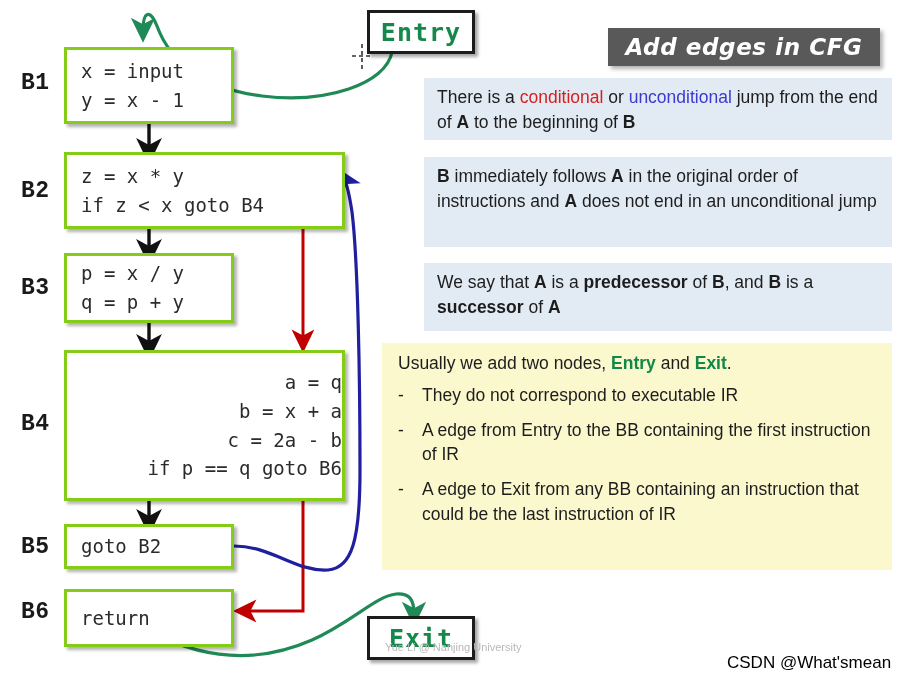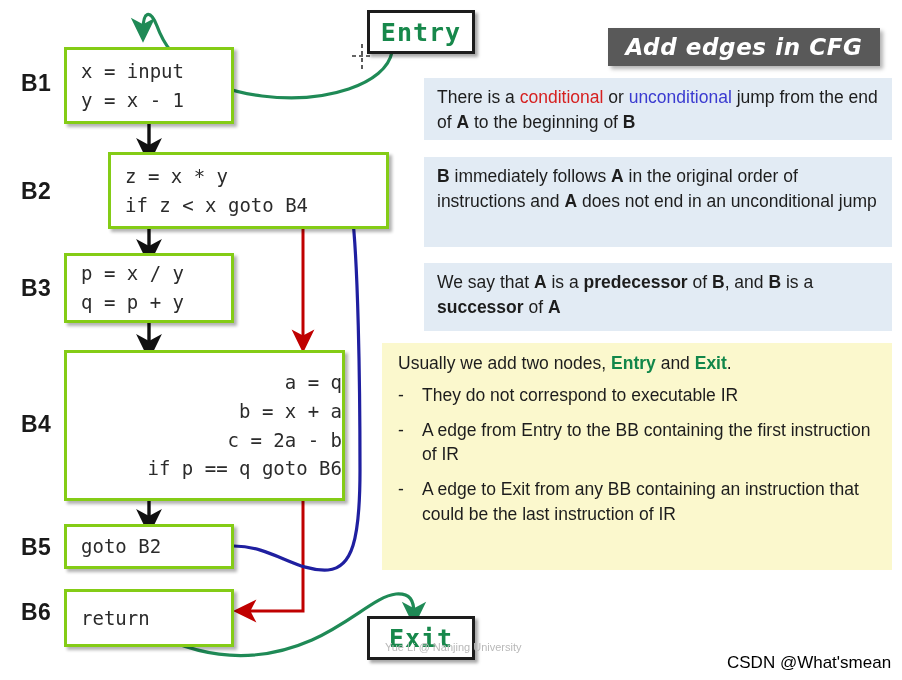--- a/index.html
+++ b/index.html
@@ -12,21 +12,21 @@
     width: 902px;
     height: 680px;
     background: #ffffff;
     overflow: hidden;
     font-family: "Liberation Sans", sans-serif;
   }
 
   
   .bb-label {
     position: absolute;
-    font-family: Liberation Sans, sans-serif;
+    font-family: Liberation Mono, monospace;
     font-size: 23px;
     font-weight: 600;
     color: #1a1a1a;
     letter-spacing: 0.5px;
   }
   .bb-box {
     position: absolute;
     background: #ffffff;
     border: 3px solid #84cc16;
     box-shadow: 3px 3px 3px rgba(0,0,0,0.30);
@@ -198,21 +198,21 @@
   <div class="bb-label" style="left:21px; top:275px;">B3</div>
   <div class="bb-label" style="left:21px; top:411px;">B4</div>
   <div class="bb-label" style="left:21px; top:534px;">B5</div>
   <div class="bb-label" style="left:21px; top:599px;">B6</div>
 
   <div class="bb-box" style="left:64px; top:47px; width:170px; height:77px;">
     <div class="bb-line">x = input</div>
     <div class="bb-line">y = x - 1</div>
   </div>
 
-  <div class="bb-box" style="left:64px; top:152px; width:281px; height:77px;margin-left:44px;">
+  <div class="bb-box" style="left:64px; top:152px; width:281px; height:77px;">
     <div class="bb-line">z = x * y</div>
     <div class="bb-line">if z &lt; x goto B4</div>
   </div>
 
   <div class="bb-box" style="left:64px; top:253px; width:170px; height:70px;">
     <div class="bb-line">p = x / y</div>
     <div class="bb-line">q = p + y</div>
   </div>
 
   <div class="bb-box" style="left:64px; top:350px; width:281px; height:151px;text-align:right;">

